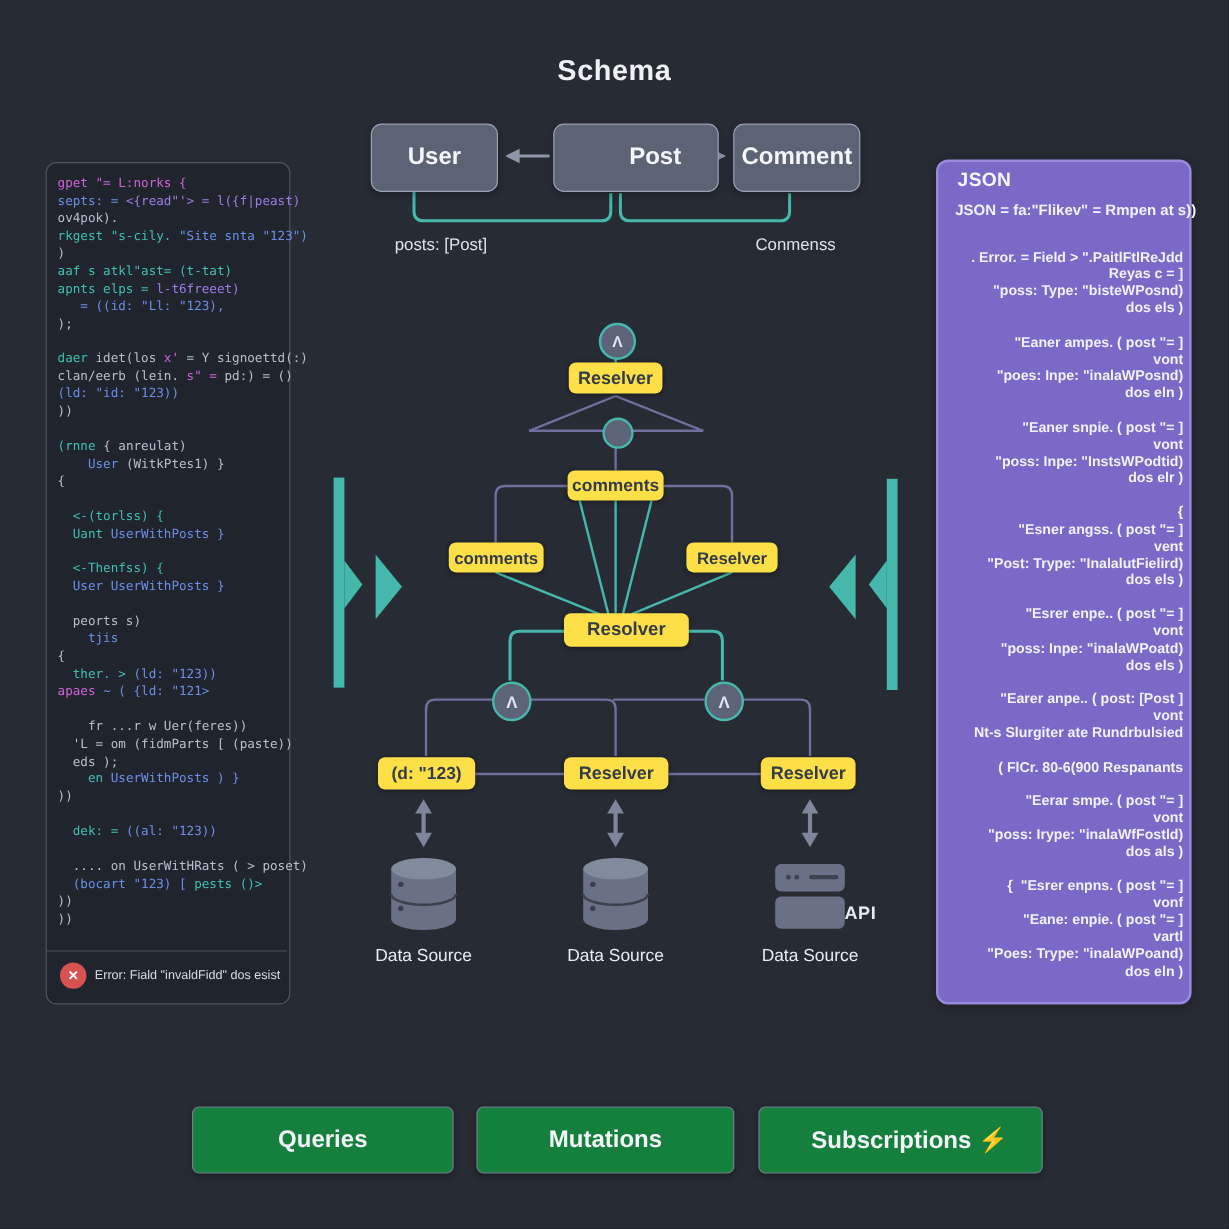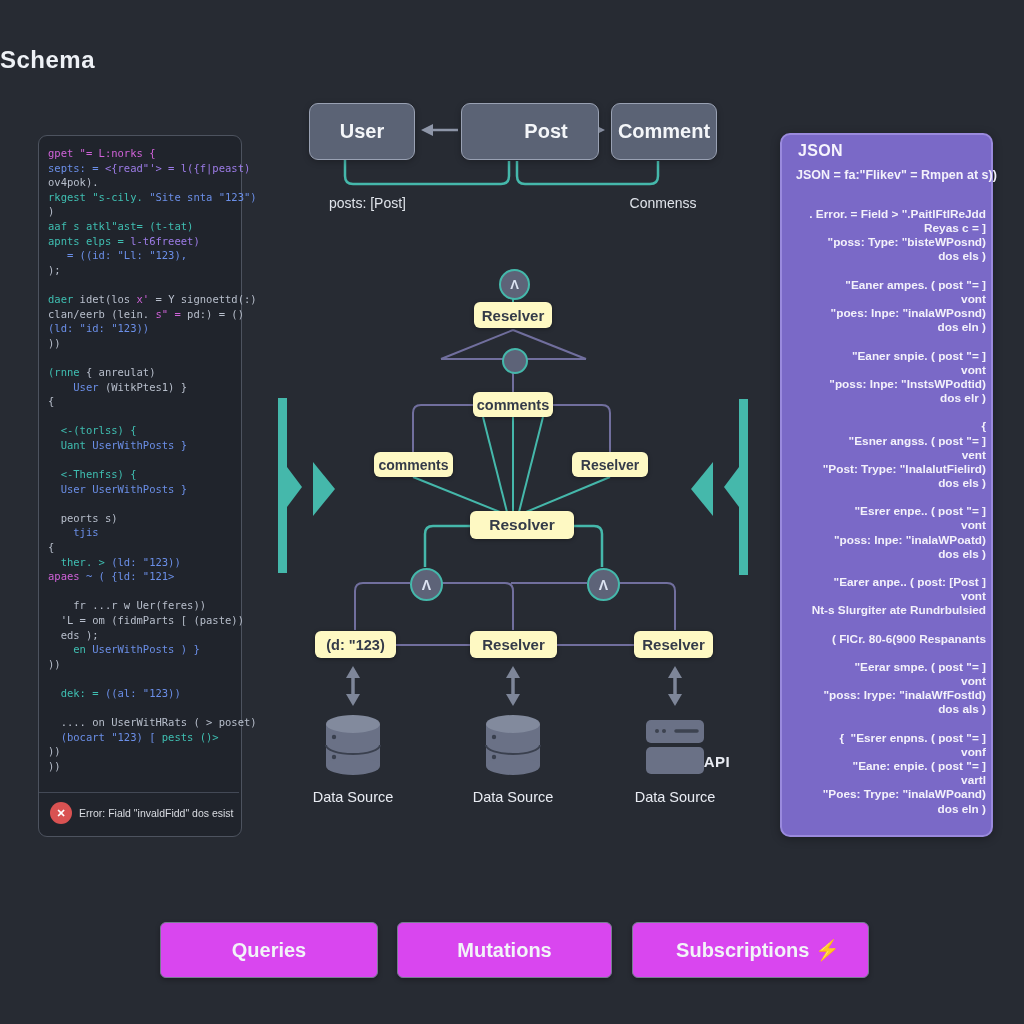--- a/index.html
+++ b/index.html
@@ -1,27 +1,27 @@
 <!DOCTYPE html>
 <html><head>
 <meta charset="utf-8">
 <style>
   html,body{margin:0;padding:0;background:#1b1e26;}
   #canvas{position:relative;width:1024px;height:1024px;background:#272b33;overflow:hidden;
           font-family:"Liberation Sans",sans-serif;}
   .abs{position:absolute;}
   
-  .title{left:0;top:46px;width:1024px;text-align:left;font-size:24px;font-weight:700;color:#eef1f6;letter-spacing:.5px;}
+  .title{left:0;top:46px;width:1024px;text-align:center;font-size:24px;font-weight:700;color:#eef1f6;letter-spacing:.5px;}
   
   .schema-box{background:#5b6375;border:1.5px solid #99a1b3;border-radius:9px;
               display:flex;align-items:center;justify-content:center;
               font-size:20px;font-weight:600;color:#f4f6f9;box-shadow:0 2px 6px rgba(0,0,0,.25);}
   .edge-label{font-size:14px;color:#dfe3ea;font-weight:500;text-align:center;}
   
-  .node-box{background:#fef9c3;border-radius:6px;display:flex;align-items:center;justify-content:center;
+  .node-box{background:#fde047;border-radius:6px;display:flex;align-items:center;justify-content:center;
             font-weight:600;color:#343b49;box-shadow:0 1px 4px rgba(0,0,0,.35);}
   .lambda-circle{border-radius:50%;background:#5d6378;border:2.5px solid #45b8ab;
                  display:flex;align-items:center;justify-content:center;
                  color:#dce3f2;font-weight:700;}
   .dot-circle{border-radius:50%;background:#5d6378;border:2px solid #45b8ab;}
   
   .left-panel{left:38px;top:135px;width:202px;height:700px;background:#20242c;
               border:1.5px solid #4d535f;border-radius:9px;}
   .code-lines{left:48px;top:146px;width:188px;font-family:"DejaVu Sans Mono",monospace;
               font-size:10.5px;line-height:14.6px;}
@@ -37,21 +37,21 @@
                border:2px solid #9a8add;border-radius:10px;box-shadow:0 2px 10px rgba(0,0,0,.3);}
   .json-header{left:798px;top:142px;font-size:16px;font-weight:700;color:#f6f4fd;letter-spacing:.3px;}
   .json-subheader{left:796px;top:168px;font-size:12.5px;font-weight:600;color:#f3f1fb;white-space:pre;}
   .json-lines{left:792px;top:207px;width:194px;font-size:11.8px;font-weight:600;
               line-height:14.15px;color:#f3f1fb;text-align:right;}
   .json-line{white-space:pre;overflow:hidden;}
   
   .ds-label{width:120px;text-align:center;font-size:14.5px;color:#e9ecf3;font-weight:500;}
   .api-label{left:646px;top:748px;width:58px;height:26px;display:flex;align-items:center;justify-content:center;
              font-size:15px;font-weight:700;color:#e9ecf3;letter-spacing:.5px;margin-left:42px;}
-  .btn{background:#d946ef;border:1px solid #767d90;border-radius:6px;height:54px;
+  .btn{background:#15803d;border:1px solid #767d90;border-radius:6px;height:54px;
        display:flex;align-items:center;justify-content:center;
        font-size:20px;font-weight:600;color:#f2f4f8;box-shadow:0 2px 5px rgba(0,0,0,.3);cursor:pointer;}
   svg{position:absolute;left:0;top:0;}
 </style>
 </head>
 <body>
 
 <div id="canvas">
 
   <svg width="1024" height="1024" viewBox="0 0 1024 1024">

